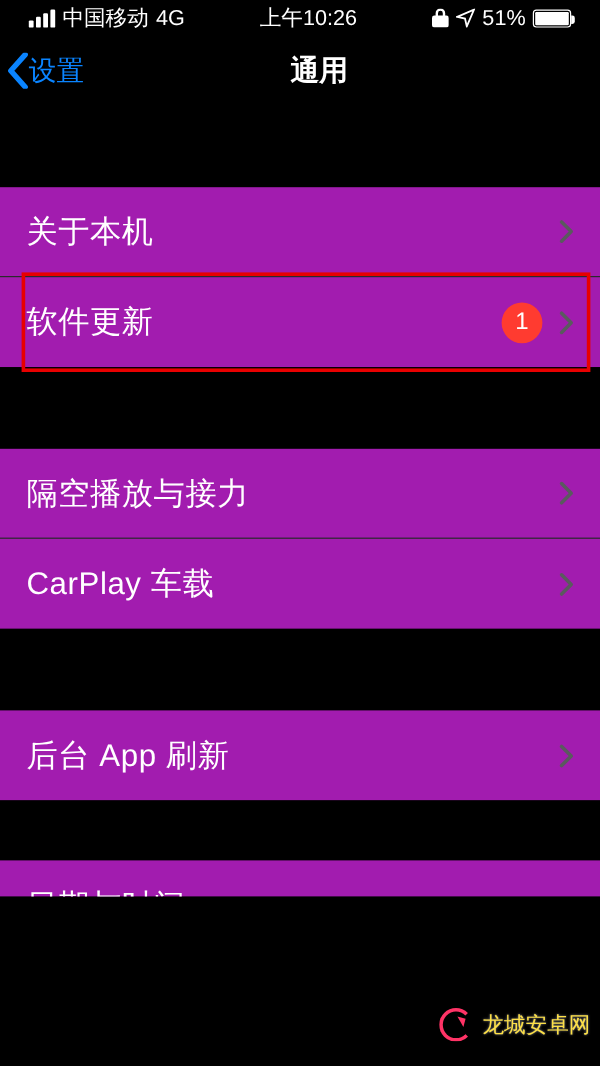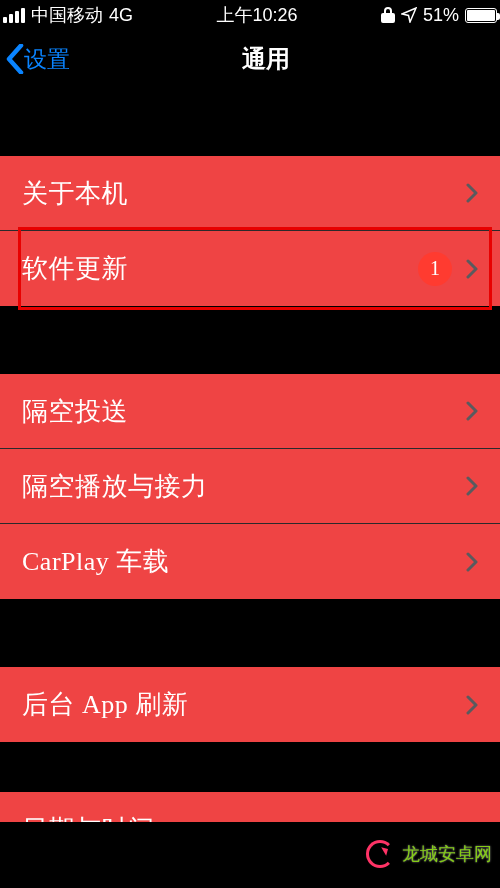--- a/index.html
+++ b/index.html
@@ -11,21 +11,21 @@
     color: #fff;
     overflow: hidden;
     position: relative;
   }
   
   .status-bar {
     display: flex;
     align-items: center;
     justify-content: space-between;
     height: 30px;
-    padding: 0 3px;
+    padding: 0 24px;
     font-size: 18px;
     font-weight: 500;
     text-align: right;
   }
   .status-left, .status-right { display: flex; align-items: center; gap: 6px; }
   .signal-bars { display: flex; align-items: flex-end; gap: 2px; }
   .signal-bars span { width: 4px; background: #fff; display: inline-block; border-radius: 1px; }
   .signal-bars span:nth-child(1){height:6px;}
   .signal-bars span:nth-child(2){height:9px;}
   .signal-bars span:nth-child(3){height:12px;}
@@ -45,21 +45,21 @@
     height:58px; position:relative;
   }
   .nav-title { font-size:24px; font-weight:600; color:#fff;margin-left:32px; }
   .nav-back {
     position:absolute; left:6px; display:flex; align-items:center;
     color:#0a84ff; font-size:23px; gap:0px;
   }
   .chevron-left-svg { width:18px; height:30px; }
   
   .group-gap { height:50px; background:#000; }
-  .group { background:#ef4444;font-family:Liberation Serif, serif; }
+  .group { background:#a21caf; }
   .row {
     display:flex; align-items:center; justify-content:space-between;
     min-height:75px; padding:0 22px 0 22px;
     border-bottom:1px solid #2a2a2c; position:relative;
   }
   .row:last-child { border-bottom:none; }
   .row-label { font-size:26px; color:#fff; letter-spacing:0.5px; }
   .row-right { display:flex; align-items:center; gap:14px; }
   .chevron-right-svg { width:12px; height:22px; }
   .badge {
@@ -68,21 +68,21 @@
     display:flex; align-items:center; justify-content:center; font-weight:500;
   }
   .highlight-box {
     position:absolute; border:3px solid #e80000; pointer-events:none;
     left:18px; right:8px; top:-4px; bottom:-4px;
   }
   
   .watermark {
     position:absolute; right:8px; bottom:20px;
     display:flex; align-items:center; gap:8px;
-    font-size:18px; color:#84cc16; font-weight:500;
+    font-size:18px; color:#fde047; font-weight:500;
     text-shadow:0 0 2px rgba(255,255,255,0.6);
   }
   .watermark-c {
     width:28px; height:28px; border:3px solid #ff3366; border-radius:50%;
     border-right-color:transparent; position:relative;
   }
   .watermark-c::after{
     content:""; position:absolute; right:-2px; top:1px;
     border:5px solid transparent; border-left-color:#ff3366;
     transform:rotate(-30deg);
@@ -146,28 +146,20 @@
           <svg class="chevron-right-svg" viewBox="0 0 12 20">
             <polyline points="2,2 10,10 2,18" fill="none" stroke="#5a5a5e" stroke-width="3" stroke-linecap="round" stroke-linejoin="round"></polyline>
           </svg>
         </div>
         <div class="highlight-box"></div>
       </div>
     </div>
     <div class="group-gap" style="height: 68px;"></div>
     <div class="group">
       <div class="row">
-        <div class="row-label">隔空投送</div>
-        <div class="row-right">
-          <svg class="chevron-right-svg" viewBox="0 0 12 20">
-            <polyline points="2,2 10,10 2,18" fill="none" stroke="#5a5a5e" stroke-width="3" stroke-linecap="round" stroke-linejoin="round"></polyline>
-          </svg>
-        </div>
-      </div>
-      <div class="row">
         <div class="row-label">隔空播放与接力</div>
         <div class="row-right">
           <svg class="chevron-right-svg" viewBox="0 0 12 20">
             <polyline points="2,2 10,10 2,18" fill="none" stroke="#5a5a5e" stroke-width="3" stroke-linecap="round" stroke-linejoin="round"></polyline>
           </svg>
         </div>
       </div>
       <div class="row">
         <div class="row-label">CarPlay 车载</div>
         <div class="row-right">

